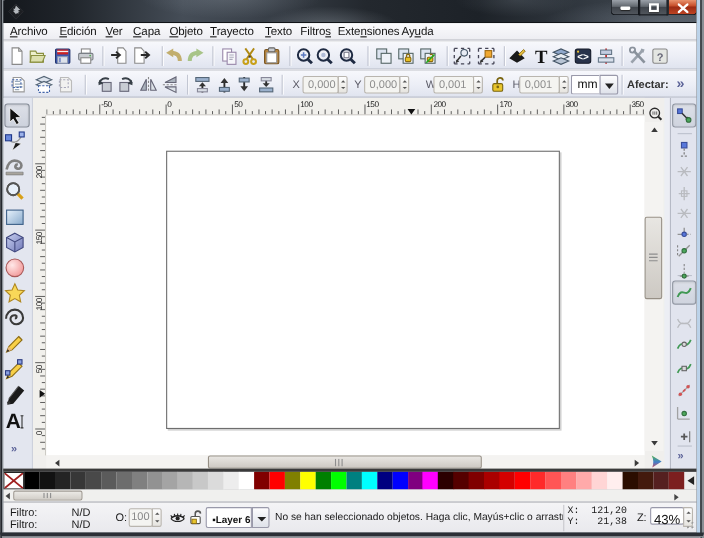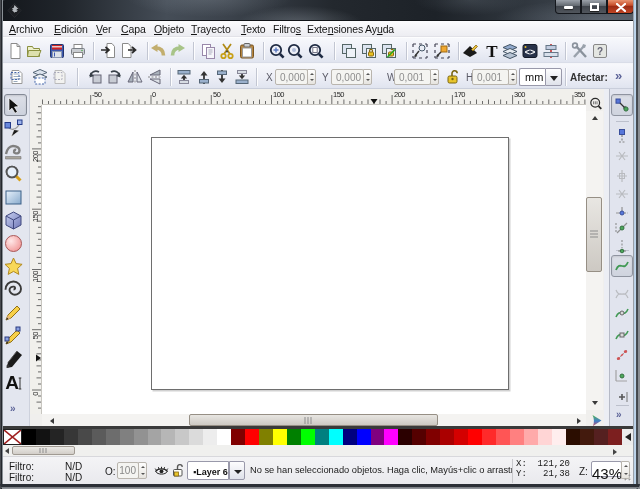--- a/index.html
+++ b/index.html
@@ -763,21 +763,21 @@
       <div style="position:absolute;left:226px;top:4px;width:16px;height:19px;background:linear-gradient(#fdfdfe,#dfe2ea);border:1px solid #99a;border-radius:0 2px 2px 0;">
         <span style="position:absolute;left:3.5px;top:8px;border-left:4px solid transparent;border-right:4px solid transparent;border-top:4.5px solid #222;width:0;height:0;"></span>
       </div>
       <div class="st" style="left:247px;top:8px;width:262px;overflow:hidden;white-space:nowrap;font-size:9.3px;">No se han seleccionado objetos. Haga clic, Mayús+clic o arrastrar alrededor de los objetos para seleccionar.</div>
       <div style="position:absolute;left:509px;top:2px;width:1px;height:24px;background:#c8c8cc;"></div>
       <span class="st" style="left:513px;top:2px;font-family:'Liberation Mono',monospace;font-size:9px;">X:</span>
       <span class="st" style="left:513px;top:12px;font-family:'Liberation Mono',monospace;font-size:9px;">Y:</span>
       <span class="st" style="left:530px;top:2px;width:37px;text-align:right;font-family:'Liberation Mono',monospace;font-size:9px;">121,20</span>
       <span class="st" style="left:530px;top:12px;width:37px;text-align:right;font-family:'Liberation Mono',monospace;font-size:9px;">21,38</span>
       <span class="st" style="left:576px;top:9px;">Z:</span>
-      <div style="position:absolute;left:588px;top:4px;width:31px;height:16px;background:#fff;border:1px solid #99a;border-radius:2px;font-size:15px;color:#111;text-align:right;padding-top:3px;">43%</div>
+      <div style="position:absolute;left:588px;top:4px;width:31px;height:16px;background:#fff;border:1px solid #99a;border-radius:2px;font-size:12px;color:#111;text-align:center;padding-top:3px;">43%</div>
       <div class="spin" style="position:absolute;left:619px;top:4px;width:9px;height:18px;background:linear-gradient(#fefefe,#e6e4df);border:1px solid #b9b5ae;"></div>
       <svg style="position:absolute;right:2px;bottom:2px;" width="12" height="12">
 <path d="M10 2v8H2" fill="none" stroke="none"></path>
 <g fill="#9a9a9a">
           <circle cx="9.5" cy="9.5" r="1"></circle>
           <circle cx="9.5" cy="5.5" r="1"></circle>
           <circle cx="5.5" cy="9.5" r="1"></circle>
         </g>
 <g fill="#fff">
           <circle cx="10.3" cy="10.3" r=".6"></circle>

